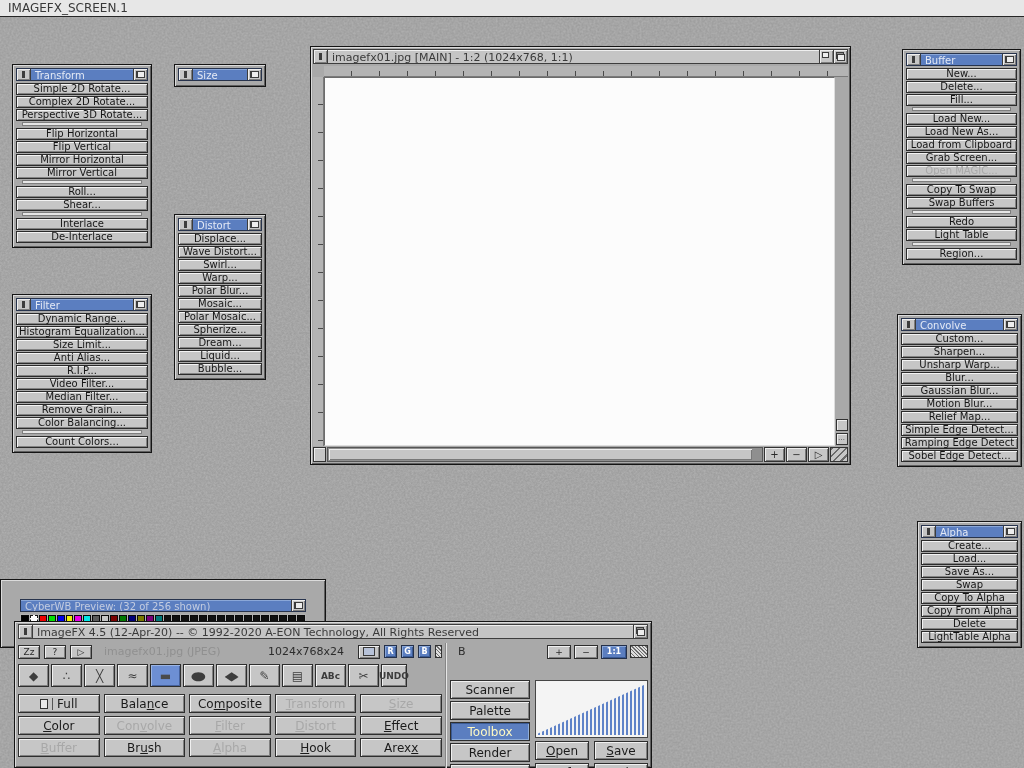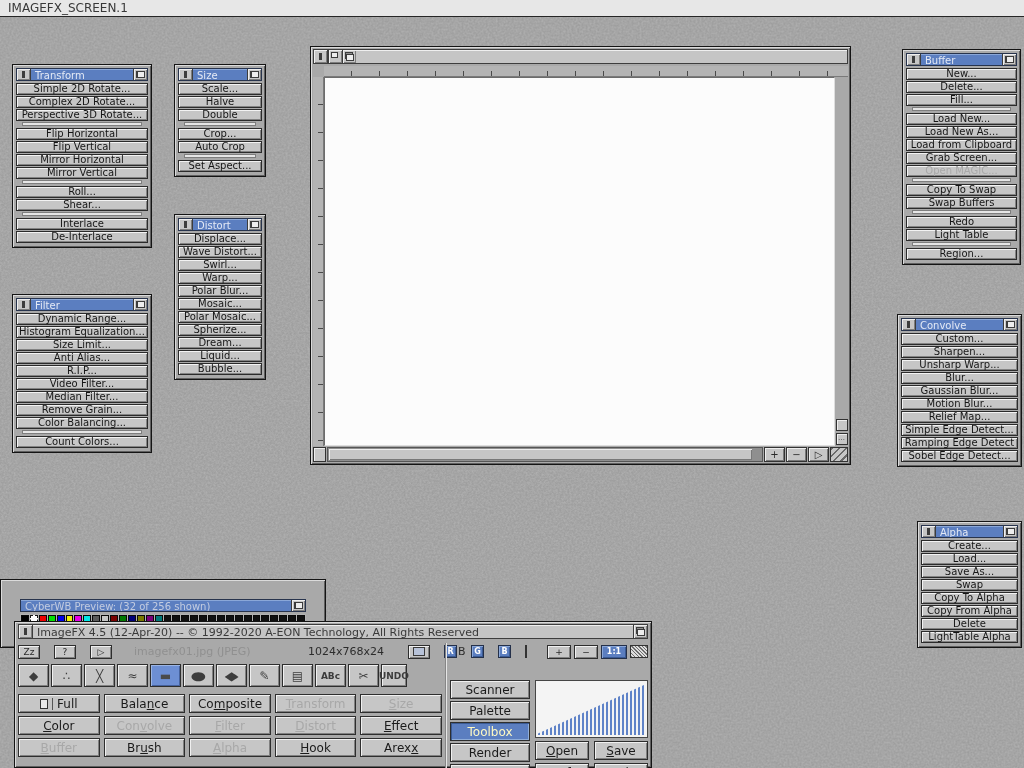--- a/index.html
+++ b/index.html
@@ -83,21 +83,21 @@
   .swatch { flex:1; height:12px; border:1px solid #090909; }
   .swatch.sel { border:1px dashed #151515; }
 
   
   #toolbar { left:14px; top:621px; width:638px; height:147px; padding:2px 3px; display:flex;
     flex-direction:column; z-index:3; }
   .tb-body { flex:1; display:flex; gap:3px; padding-top:2px; }
   .tb-left { width:424px; display:flex; flex-direction:column; }
   .tb-div { width:2px; background:#868686; border-right:1px solid #e6e6e6; }
   .tb-right { flex:1; display:flex; flex-direction:column; }
-  .srow { height:17px; display:flex; gap:14px; align-items:center; }
+  .srow { height:17px; display:flex; gap:4px; align-items:center; }
   .tbtn-s { height:14px; min-width:22px; background:#c6c6c6; border:1px solid #2e2e2e;
     box-shadow: inset 1px 1px 0 #f0f0f0, inset -1px -1px 0 #808080;
     font-size:9px; color:#2a2a2a; display:flex; align-items:center; justify-content:center; }
   .fname { color:#909090; font-size:11px; margin-left:8px; flex:0 0 160px;
     white-space:nowrap; overflow:hidden; }
   .dims { color:#2c2c2c; font-size:11px; flex:0 0 86px; }
   .monbtn { width:20px; }
   .monbtn::before { content:""; width:10px; height:7px; border:1px solid #3a3a3a; background:#b7c2d8; }
   .chan { width:13px; min-width:13px; height:13px; background:#5b7ec0; color:#fff;
     border:1px solid #24304a; box-shadow: inset 1px 1px 0 #8aa7d8, inset -1px -1px 0 #3a5a93;
@@ -191,30 +191,20 @@
       <div class="pbtn">De-Interlace</div>
     </div>
 </div>
 
 <div class="window" id="sizep" style="left:174px; top:64px; width:92px;">
   <div class="tbar">
     <span class="gad first closeg"></span>
     <span class="ttext">Size</span>
     <span class="gad last depthg"></span>
   </div>
-  <div>
-      <div class="pbtn">Scale...</div>
-      <div class="pbtn">Halve</div>
-      <div class="pbtn">Double</div>
-      <div class="psep"></div>
-      <div class="pbtn">Crop...</div>
-      <div class="pbtn">Auto Crop</div>
-      <div class="psep"></div>
-      <div class="pbtn">Set Aspect...</div>
-    </div>
 </div>
 
 <div class="window" id="distortp" style="left:174px; top:214px; width:92px;">
   <div class="tbar">
     <span class="gad first closeg"></span>
     <span class="ttext">Distort</span>
     <span class="gad last depthg"></span>
   </div>
   <div>
       <div class="pbtn">Displace...</div>
@@ -313,20 +303,21 @@
       <div class="pbtn">Copy To Alpha</div>
       <div class="pbtn">Copy From Alpha</div>
       <div class="pbtn">Delete</div>
       <div class="pbtn">LightTable Alpha</div>
     </div>
 </div>
 
 <div class="window" id="mainwin">
   <div class="tbar gray h15">
     <span class="gad first closeg"></span>
+    <span class="ttext">imagefx01.jpg [MAIN] - 1:2 (1024x768, 1:1)</span>
     <span class="gad mid zipg"></span>
     <span class="gad last depthg"></span>
   </div>
   <div class="mw-rrow">
     <div class="mw-corner"></div>
     <div class="hruler"></div>
   </div>
   <div class="mw-mid">
     <div class="vruler"></div>
     <div class="canvas"></div>

